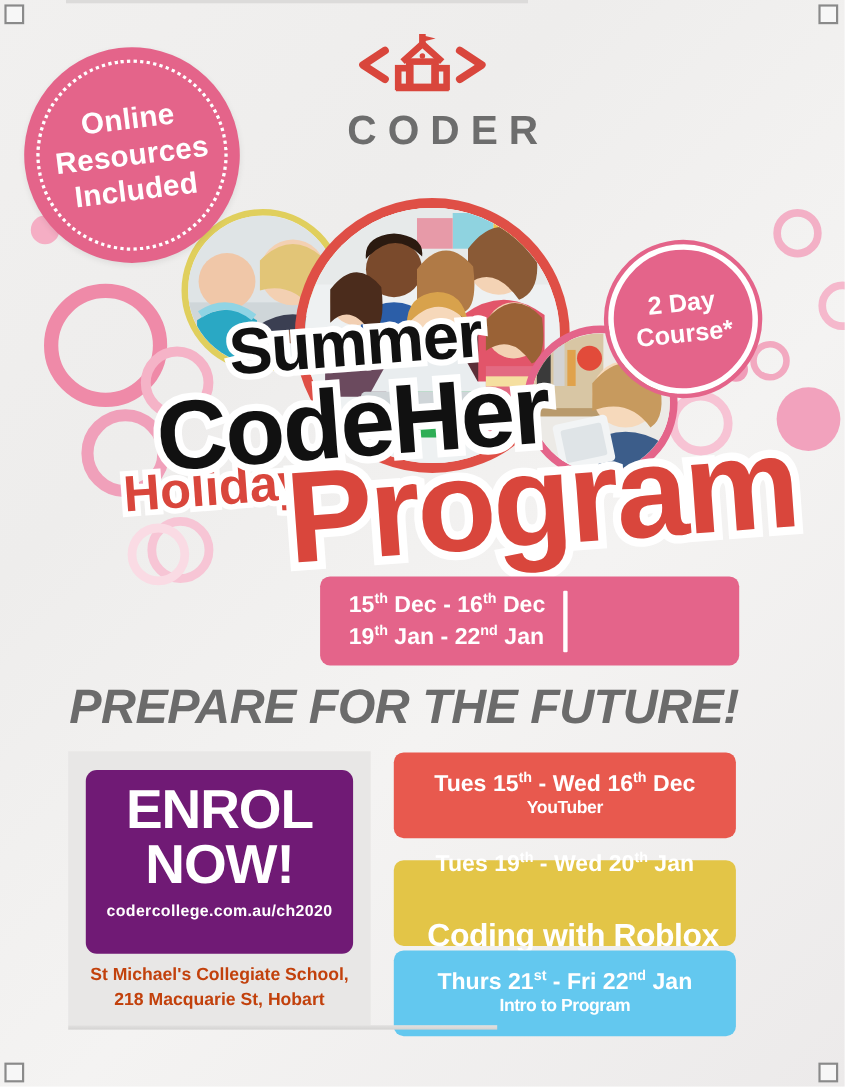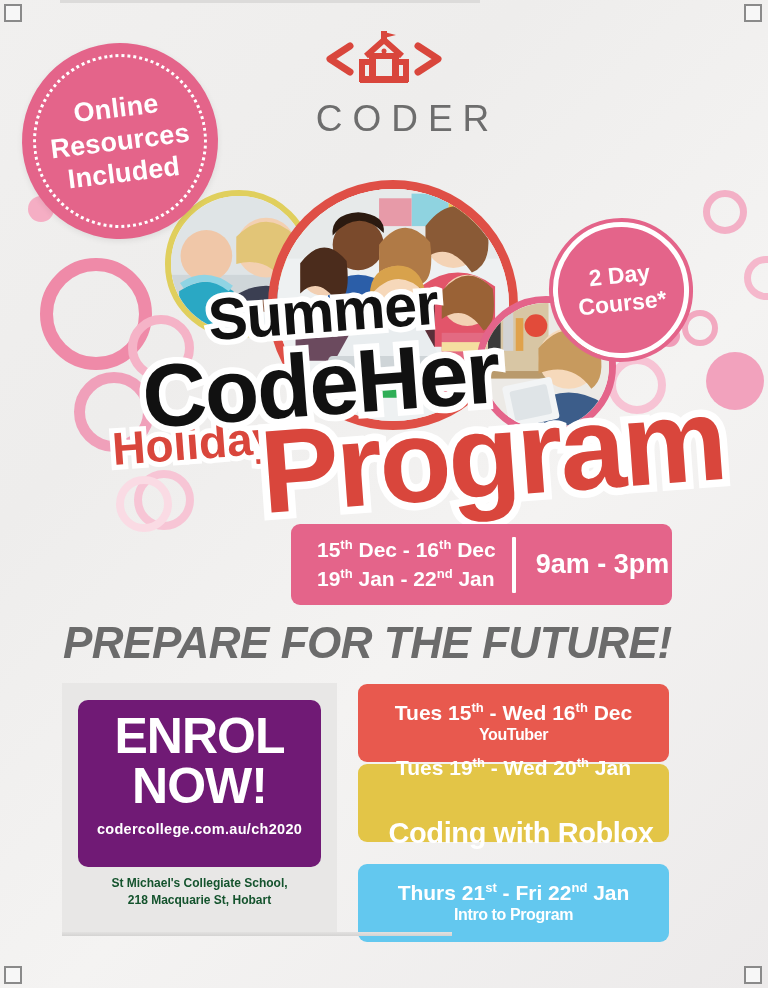--- a/index.html
+++ b/index.html
@@ -56,21 +56,21 @@
     left: 0; right: 0;
     top: 26px;
     text-align: center;
     z-index: 20;
   }
   .logo-mark { display:block; margin: 0 auto; }
   .logo-word-1 {
     font-size: 37px;
     letter-spacing: 10px;
     color: #6d6d6d;
-    font-weight: 400;
+    font-weight: 700;
     margin-top: 12px;
     line-height: 1.0;
     padding-left: 10px;
     margin-left: 37px;
   }
   .logo-word-2 {
     font-size: 37px;
     letter-spacing: 8px;
     color: #8d8d8d;
     font-weight: 400;
@@ -274,42 +274,42 @@
   .enrol-url {
     font-size: 14.5px;
     font-weight: 700;
     letter-spacing: .3px;
     margin-top: 9px;
   }
   .enrol-address {
     position: absolute;
     left: 0; right: 0; top: 192px;
     text-align: center;
-    font-size: 12px;
-    font-weight: 700;
-    color: #14532d;
+    font-size: 16px;
+    font-weight: 700;
+    color: #c2410c;
     line-height: 1.45;
   }
 
   
   .course-card {
     position: absolute;
     left: 358px;
     width: 311px;
     height: 78px;
     border-radius: 9px;
     color: #ffffff;
     text-align: center;
     z-index: 30;
     display: flex;
     flex-direction: column;
     justify-content: center;
   }
   .course-1 { top: 684px; background: #e8594e; }
-  .course-2 { top: 764px; background: #e3c547; gap: 36px; }
+  .course-2 { top: 782px; background: #e3c547; gap: 36px; }
   .course-3 { top: 864px; background: #63c8ef; }
   .course-date {
     font-size: 21px;
     font-weight: 700;
     line-height: 1.15;
   }
   .course-title {
     font-size: 16px;
     font-weight: 700;
     line-height: 1.18;
@@ -456,21 +456,20 @@
   <div class="headline word-holiday">Holiday</div>
   <div class="headline word-program">Program</div>
   <div class="headline word-codeher">CodeHer</div>
 
   <div class="datetime-bar">
     <div class="dt-dates">
       <div><span>15</span><sup>th</sup><span> Dec - 16</span><sup>th</sup><span> Dec</span></div>
       <div><span>19</span><sup>th</sup><span> Jan - 22</span><sup>nd</sup><span> Jan</span></div>
     </div>
     <div class="dt-sep"></div>
-    <div class="dt-time">9am - 3pm</div>
   </div>
 
   <div class="prepare">PREPARE FOR THE FUTURE!</div>
 
   <div class="enrol-wrap">
     <div class="enrol-box">
       <div class="enrol-line1">ENROL</div>
       <div class="enrol-line2">NOW!</div>
       <div class="enrol-url">codercollege.com.au/ch2020</div>
     </div>

